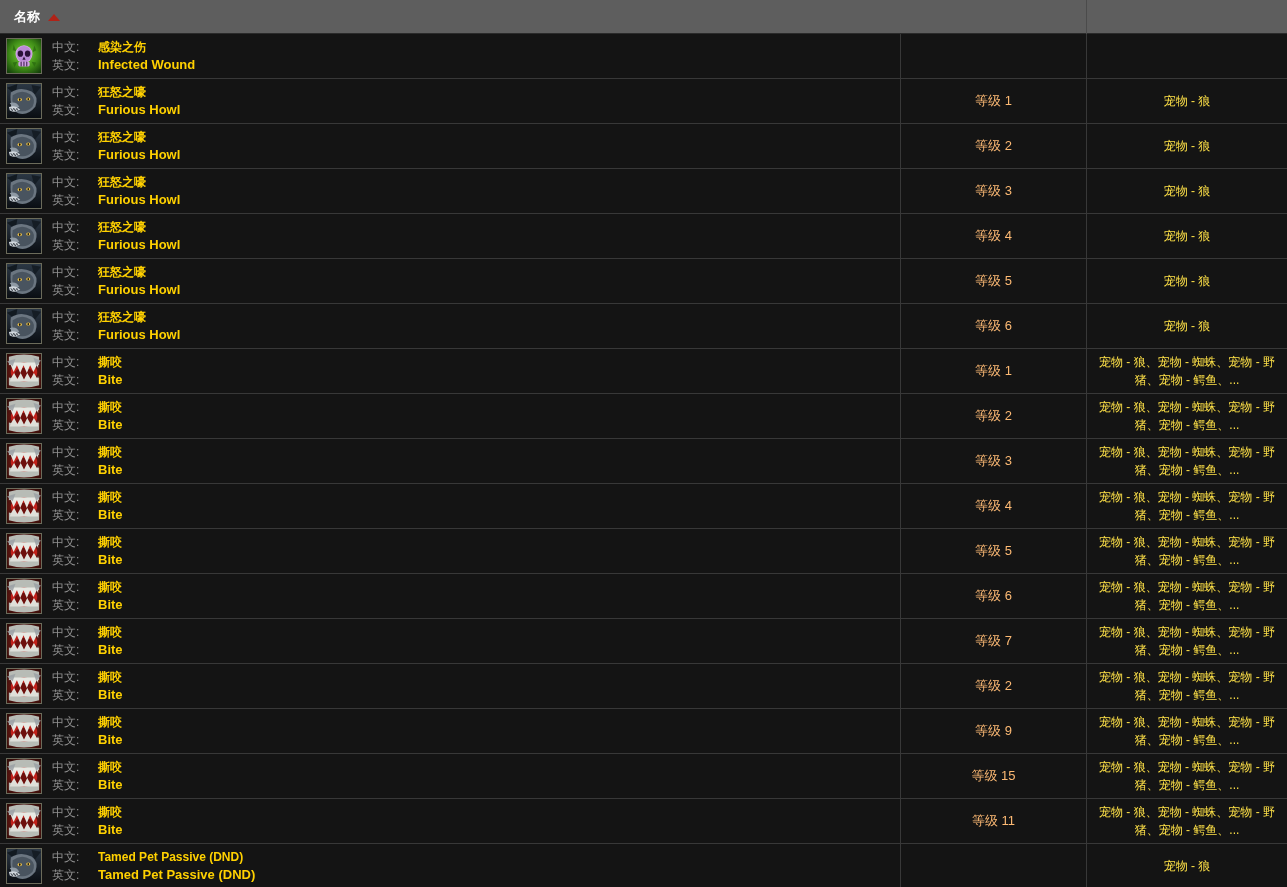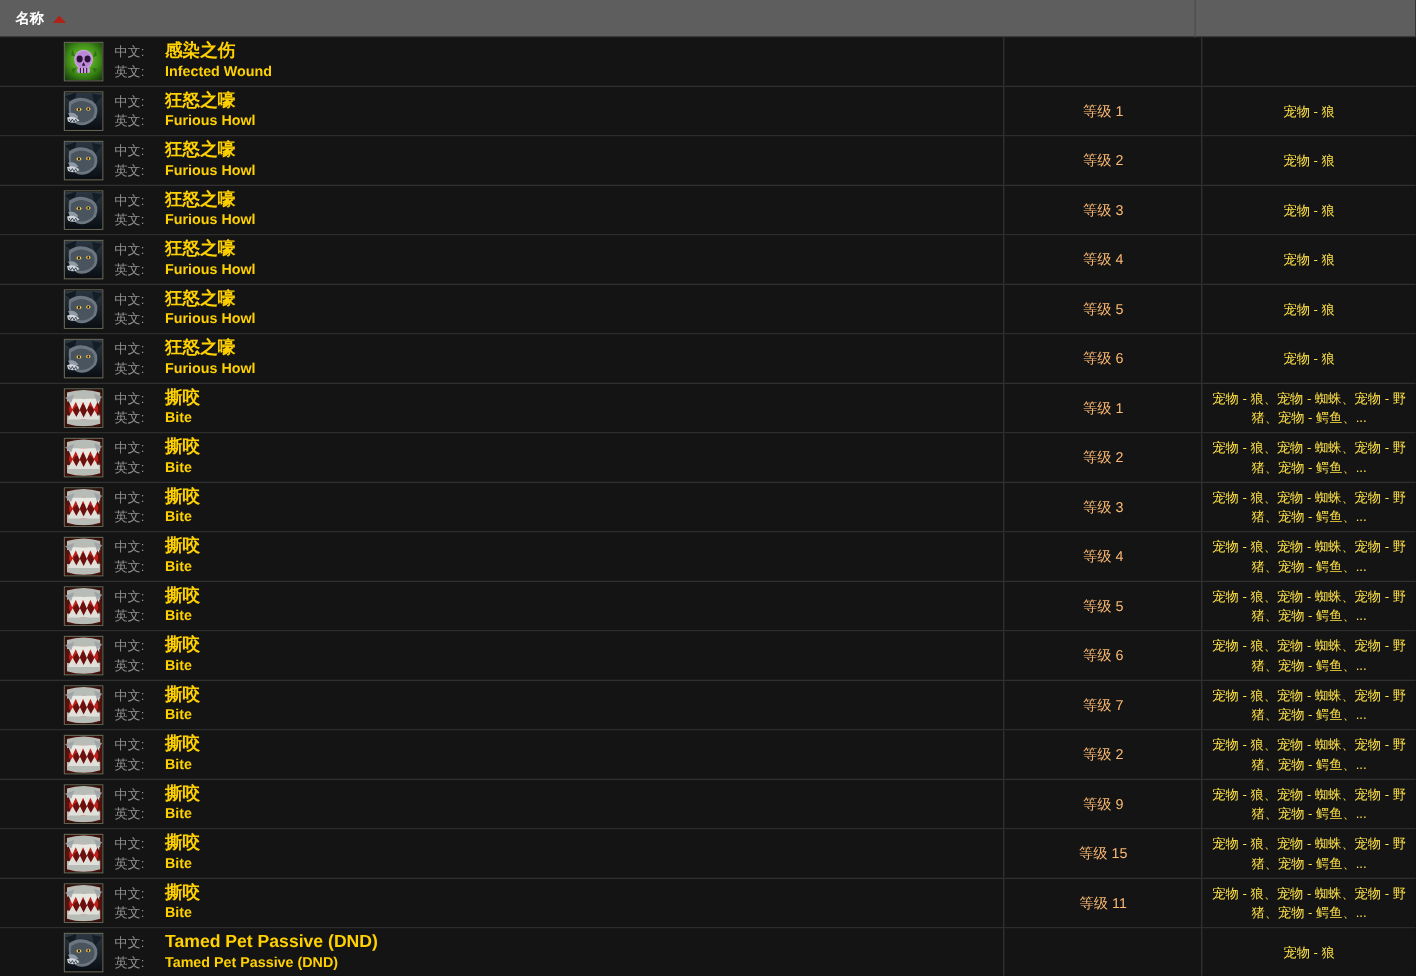--- a/index.html
+++ b/index.html
@@ -57,23 +57,22 @@
   .row {
     display: flex;
     height: 45px;
     border-bottom: 1px solid #383838;
     background: #141414;
   }
   .cell-name {
     width: 900px;
     display: flex;
     align-items: center;
-    padding-left: 16px;
+    padding-left: 6px;
     border-right: 0px;
-    margin-left: 42px;
   }
   .cell-level {
     width: 187px;
     display: flex;
     align-items: center;
     justify-content: center;
     color: #fdba74;
     font-size: 13px;
     border-left: 1px solid #383838;
     border-right: 1px solid #383838;
@@ -120,21 +119,21 @@
     color: #909090;
     font-size: 12px;
     width: 46px;
     flex: 0 0 46px;
   }
   .val {
     color: #ffd100;
     font-size: 13px;
     font-weight: bold;
   }
-  .val-cn { font-size: 16px; }
+  .val-cn { font-size: 12px; }
 </style>
 </head>
 <body>
 
 <div id="app">
 
   <div class="thead">
     <div class="th th-name">
       <span>名称</span>
       <span class="sort-caret"></span>

